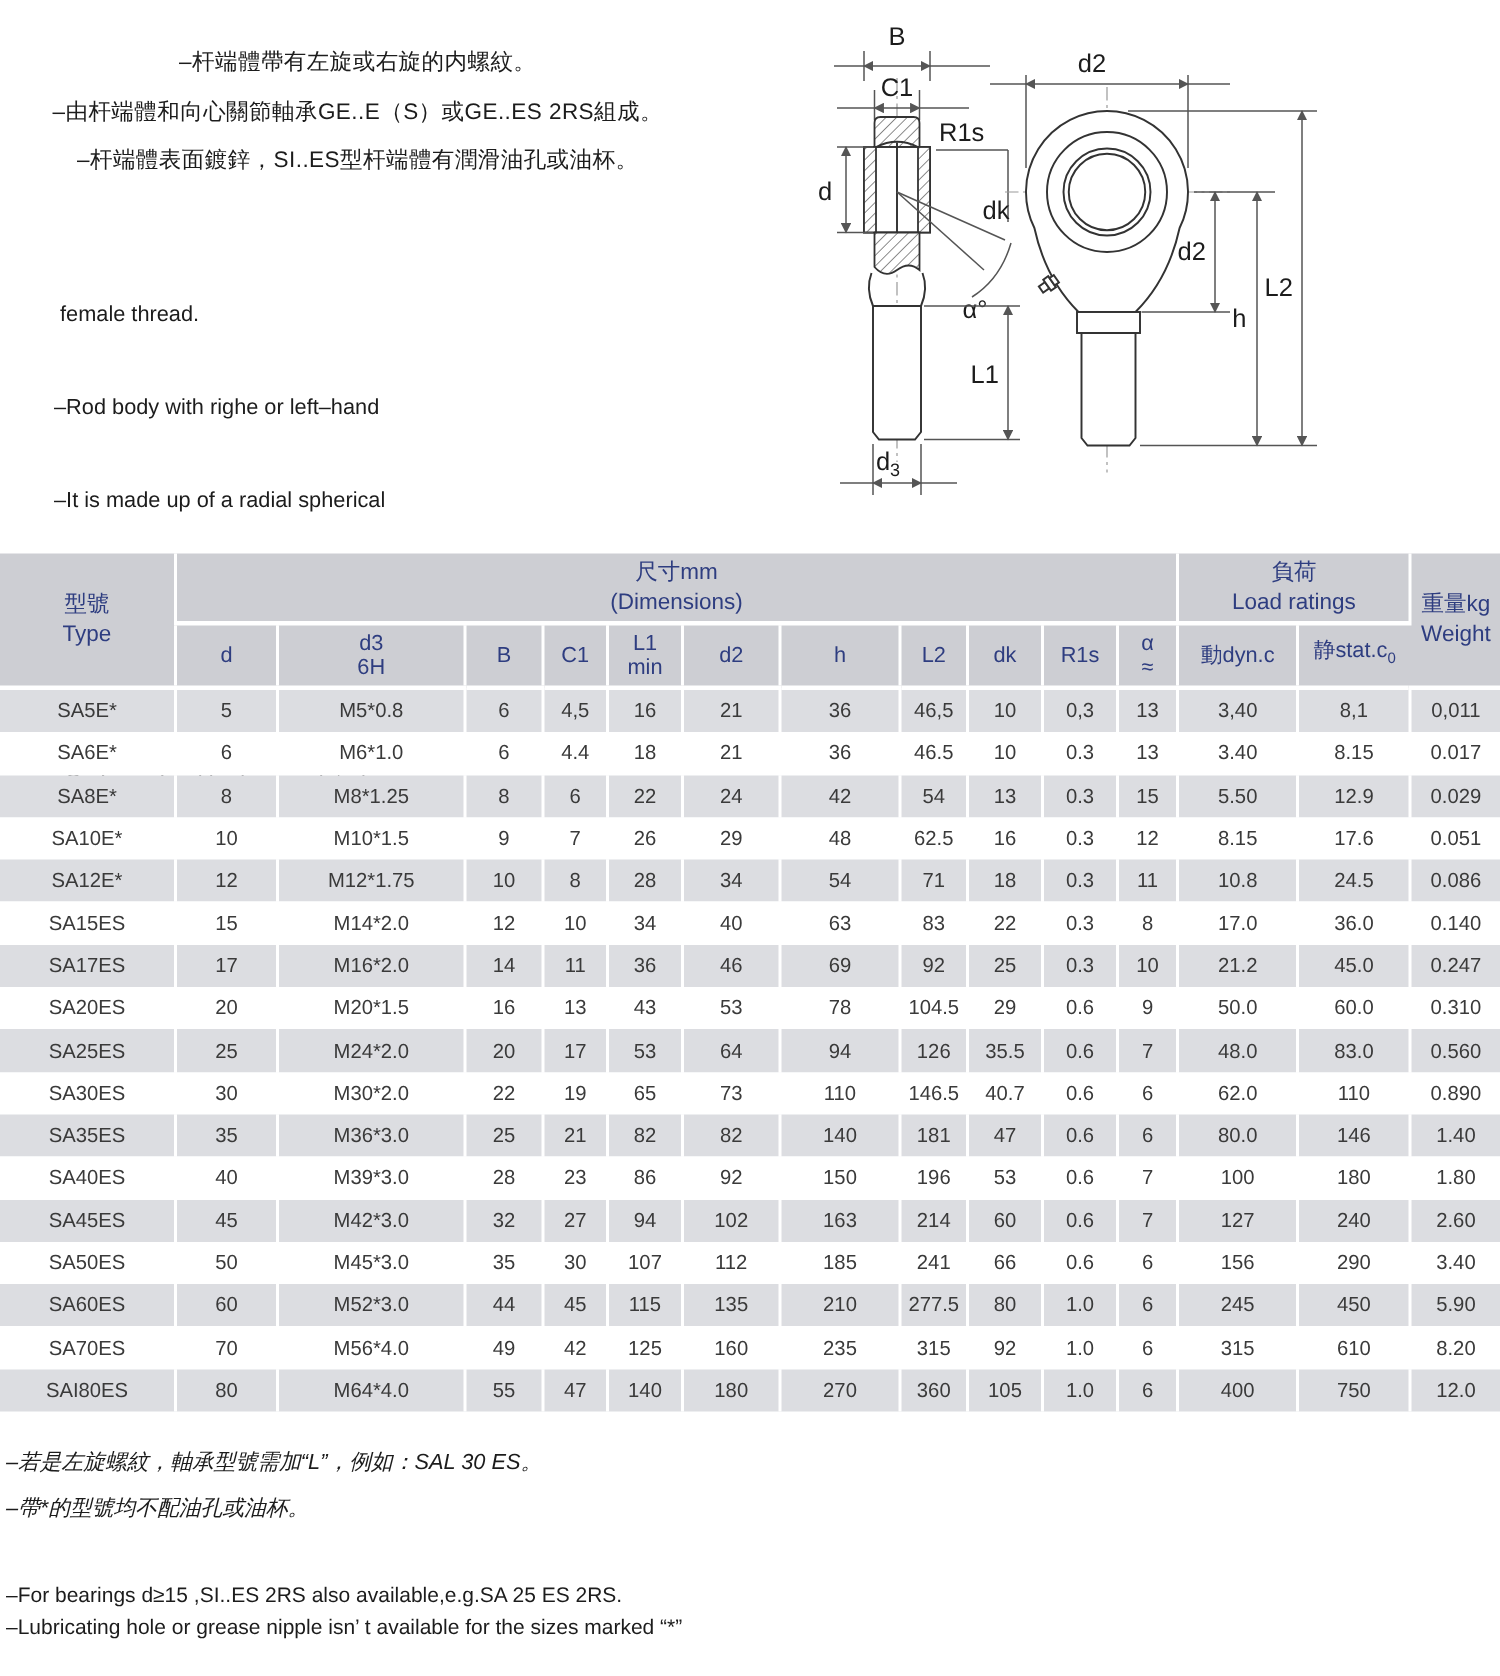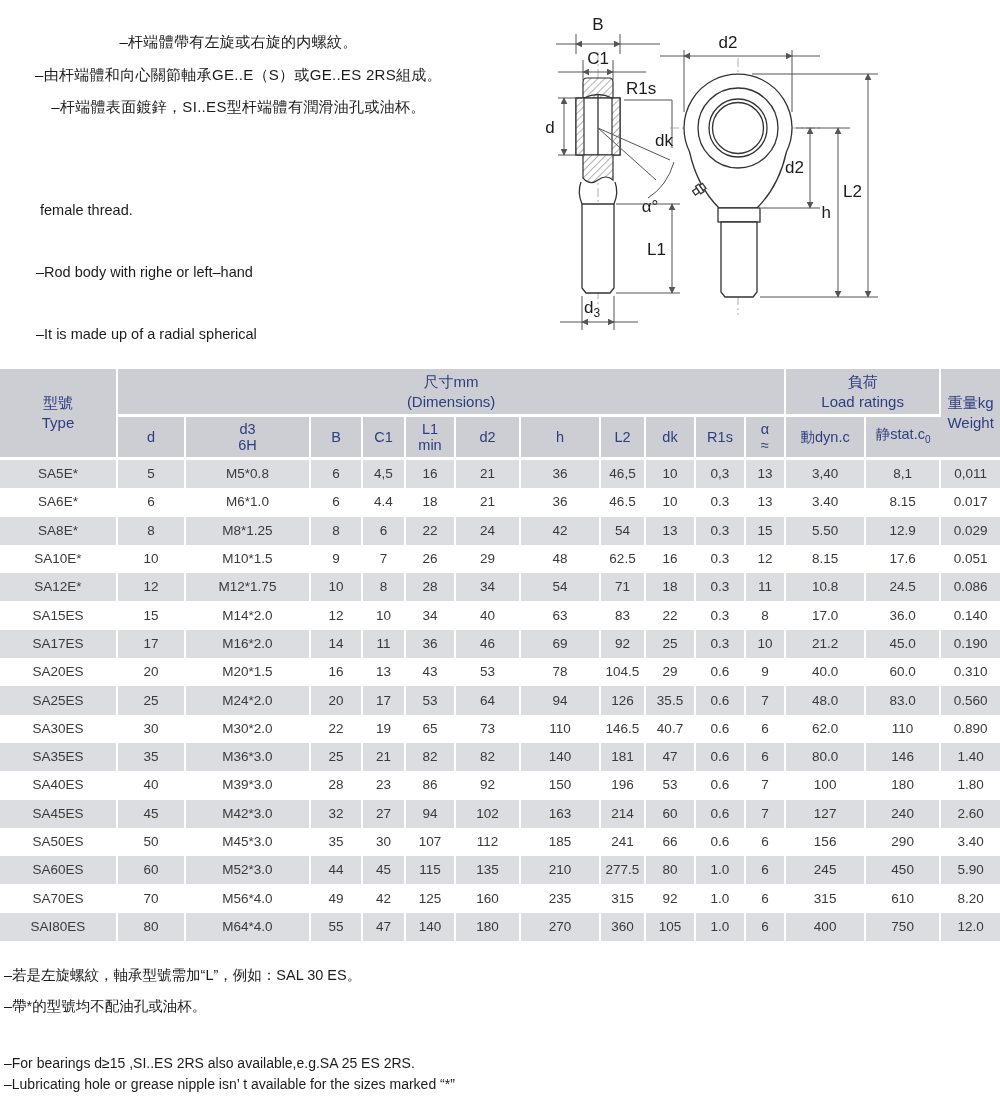--- a/index.html
+++ b/index.html
@@ -27,21 +27,21 @@
   .spec-table th,.spec-table td{border-right:2px solid #fff;}
   .spec-table th:last-child,.spec-table td:last-child{border-right:none;}
   .hrow1 th{height:45px;font-size:15px;line-height:20px;}
   .hrow2 th{height:40px;font-size:14.5px;line-height:16px;}
   .hsub{font-size:10px;vertical-align:sub;}
   .spec-table tbody td{height:26.3px;font-size:13.5px;color:#3a3a3a;line-height:14px;}
   .spec-table tbody tr:nth-child(odd){background:#dcdde1;}
   .spec-table tbody tr:nth-child(even){background:#ffffff;}
 
   
-  .notes-zh{position:absolute;left:4px;top:960px;font-size:14.5px;line-height:30.5px;color:#1c1c1c;}
+  .notes-zh{position:absolute;left:4px;top:960px;font-size:14.5px;line-height:30.5px;color:#1c1c1c;font-style:italic;}
   .notes-en{position:absolute;left:4px;top:1053px;font-size:14px;line-height:21px;color:#1c1c1c;}
 </style>
 </head>
 <body>
 
 <div class="page">
 
   <div class="intro-zh">
     <div>–杆端體帶有左旋或右旋的内螺紋。</div>
     <div>–由杆端體和向心關節軸承GE..E（S）或GE..ES 2RS組成。</div>
@@ -357,36 +357,36 @@
           <td>11</td>
           <td>36</td>
           <td>46</td>
           <td>69</td>
           <td>92</td>
           <td>25</td>
           <td>0.3</td>
           <td>10</td>
           <td>21.2</td>
           <td>45.0</td>
-          <td>0.190</td>
+          <td>0.247</td>
         </tr>
         <tr>
           <td>SA20ES</td>
           <td>20</td>
           <td>M20*1.5</td>
           <td>16</td>
           <td>13</td>
           <td>43</td>
           <td>53</td>
           <td>78</td>
           <td>104.5</td>
           <td>29</td>
           <td>0.6</td>
           <td>9</td>
-          <td>40.0</td>
+          <td>50.0</td>
           <td>60.0</td>
           <td>0.310</td>
         </tr>
         <tr>
           <td>SA25ES</td>
           <td>25</td>
           <td>M24*2.0</td>
           <td>20</td>
           <td>17</td>
           <td>53</td>

